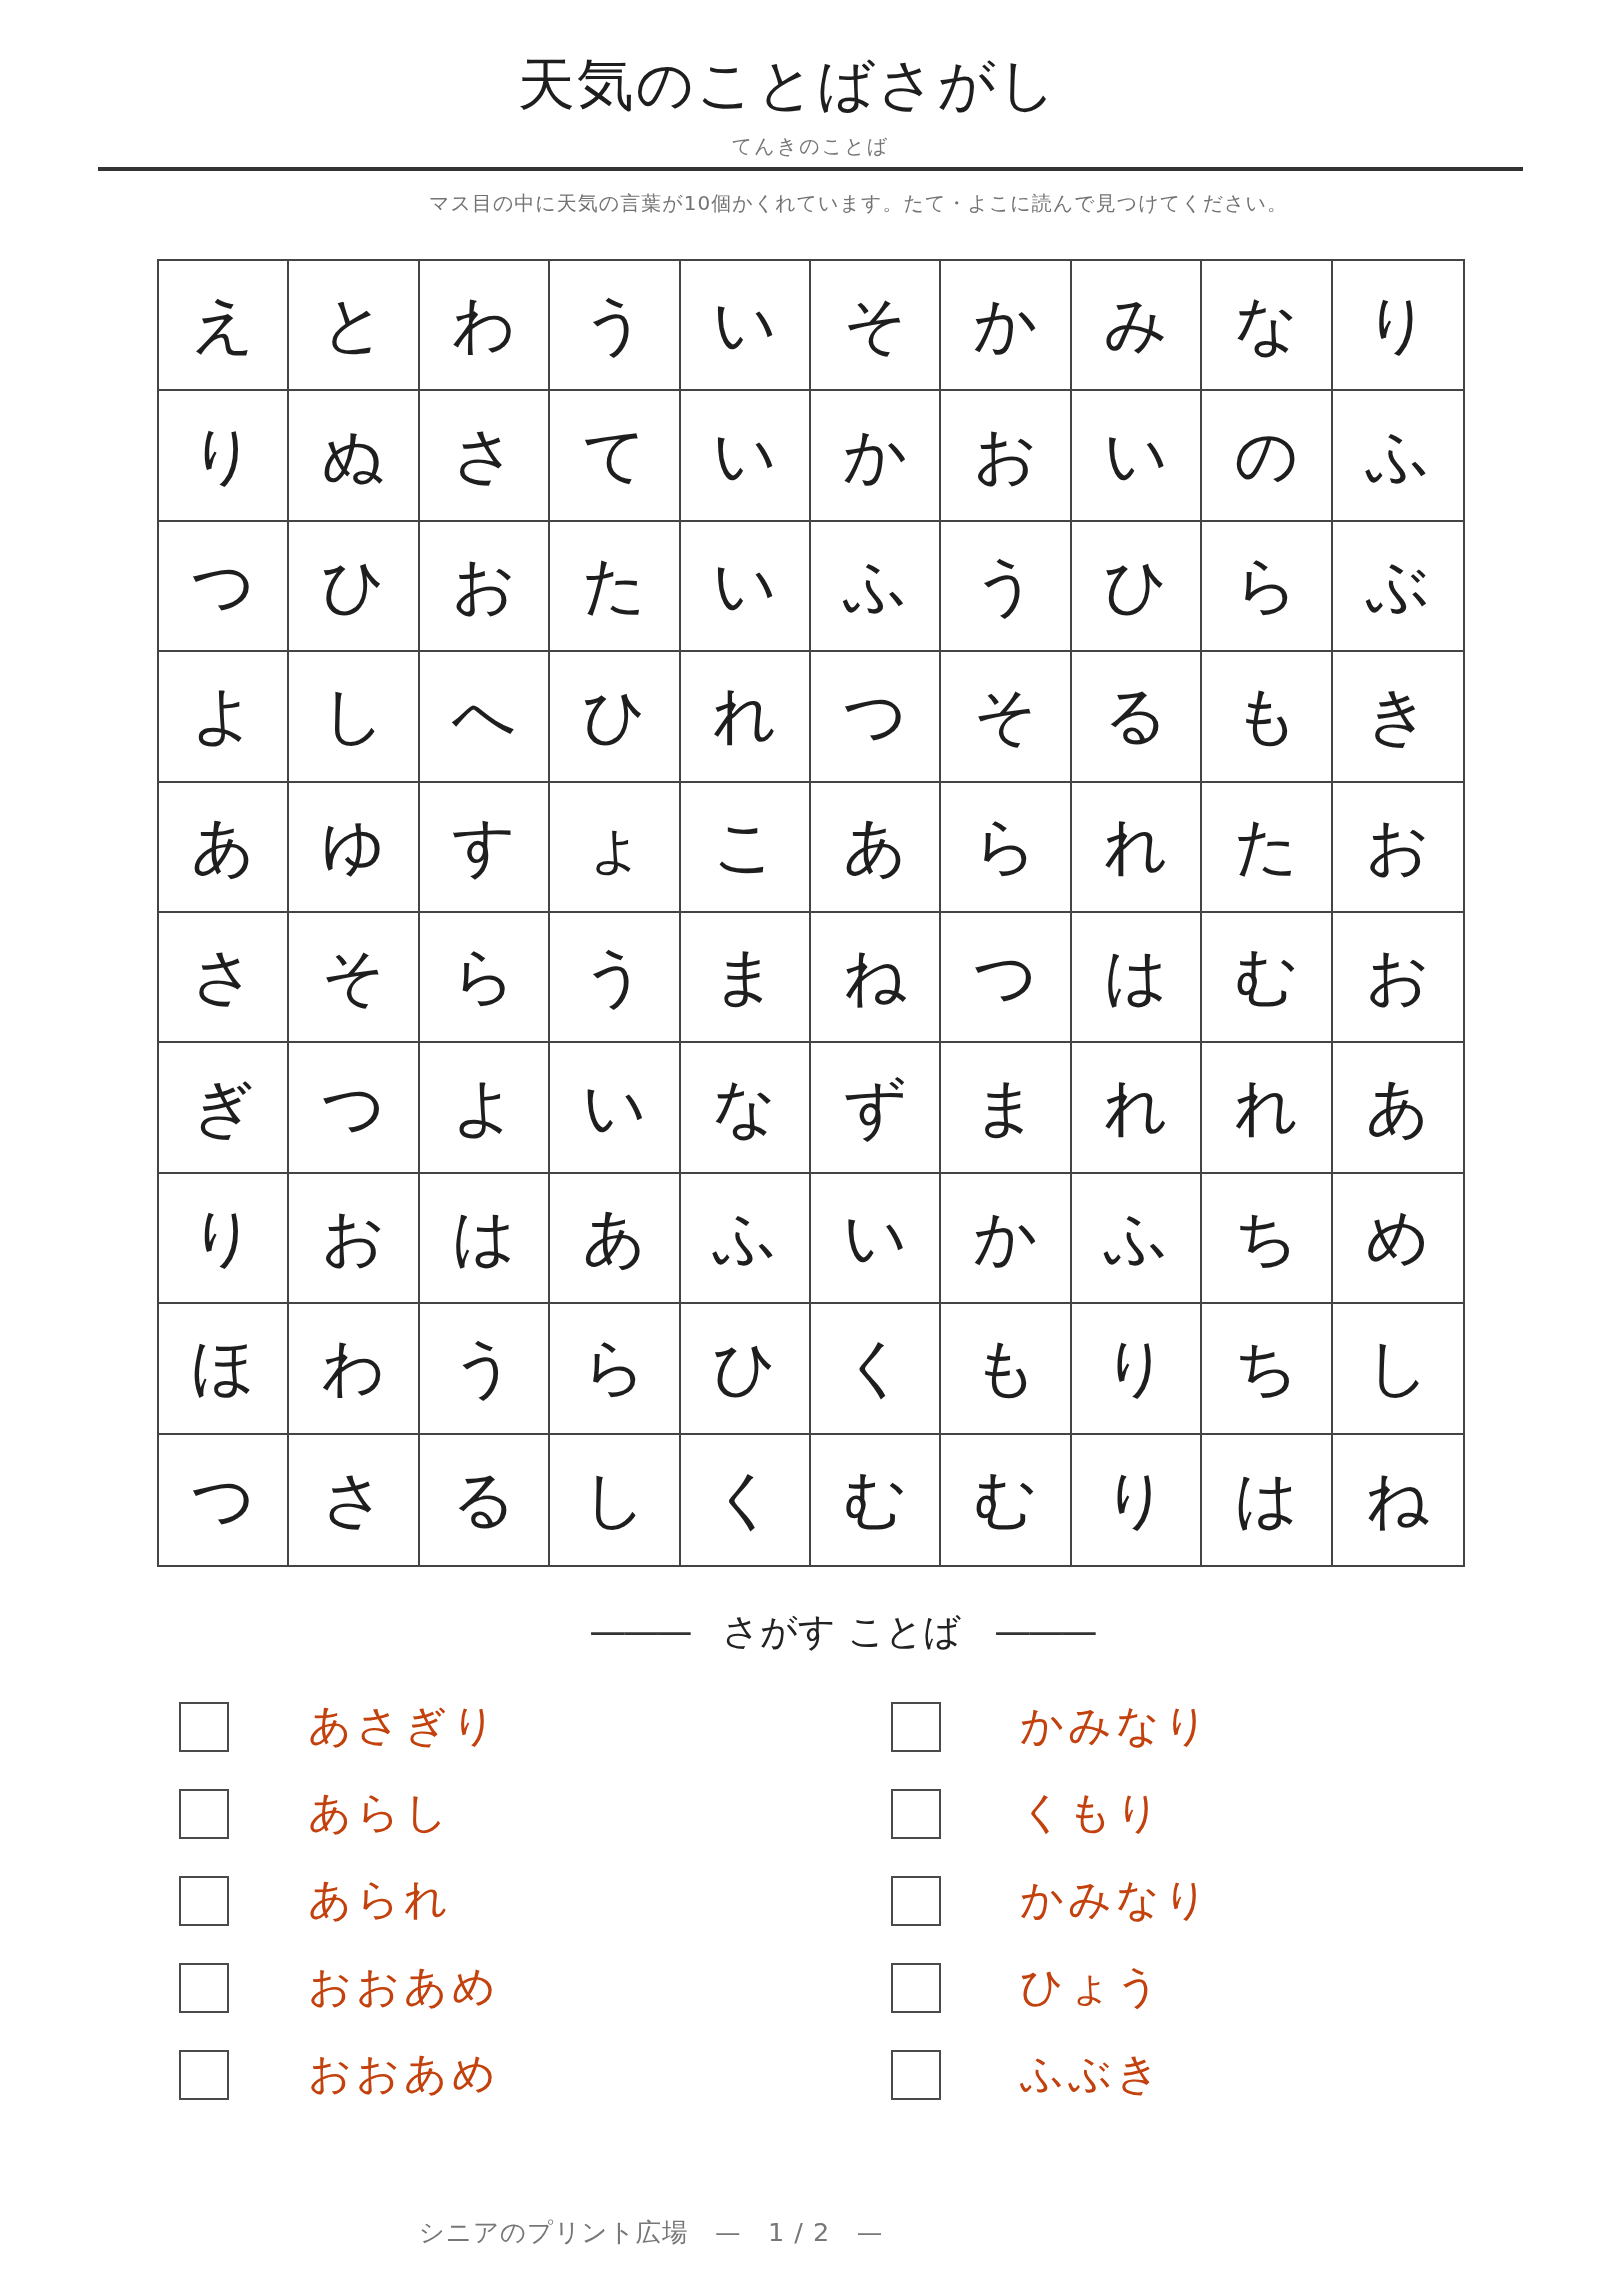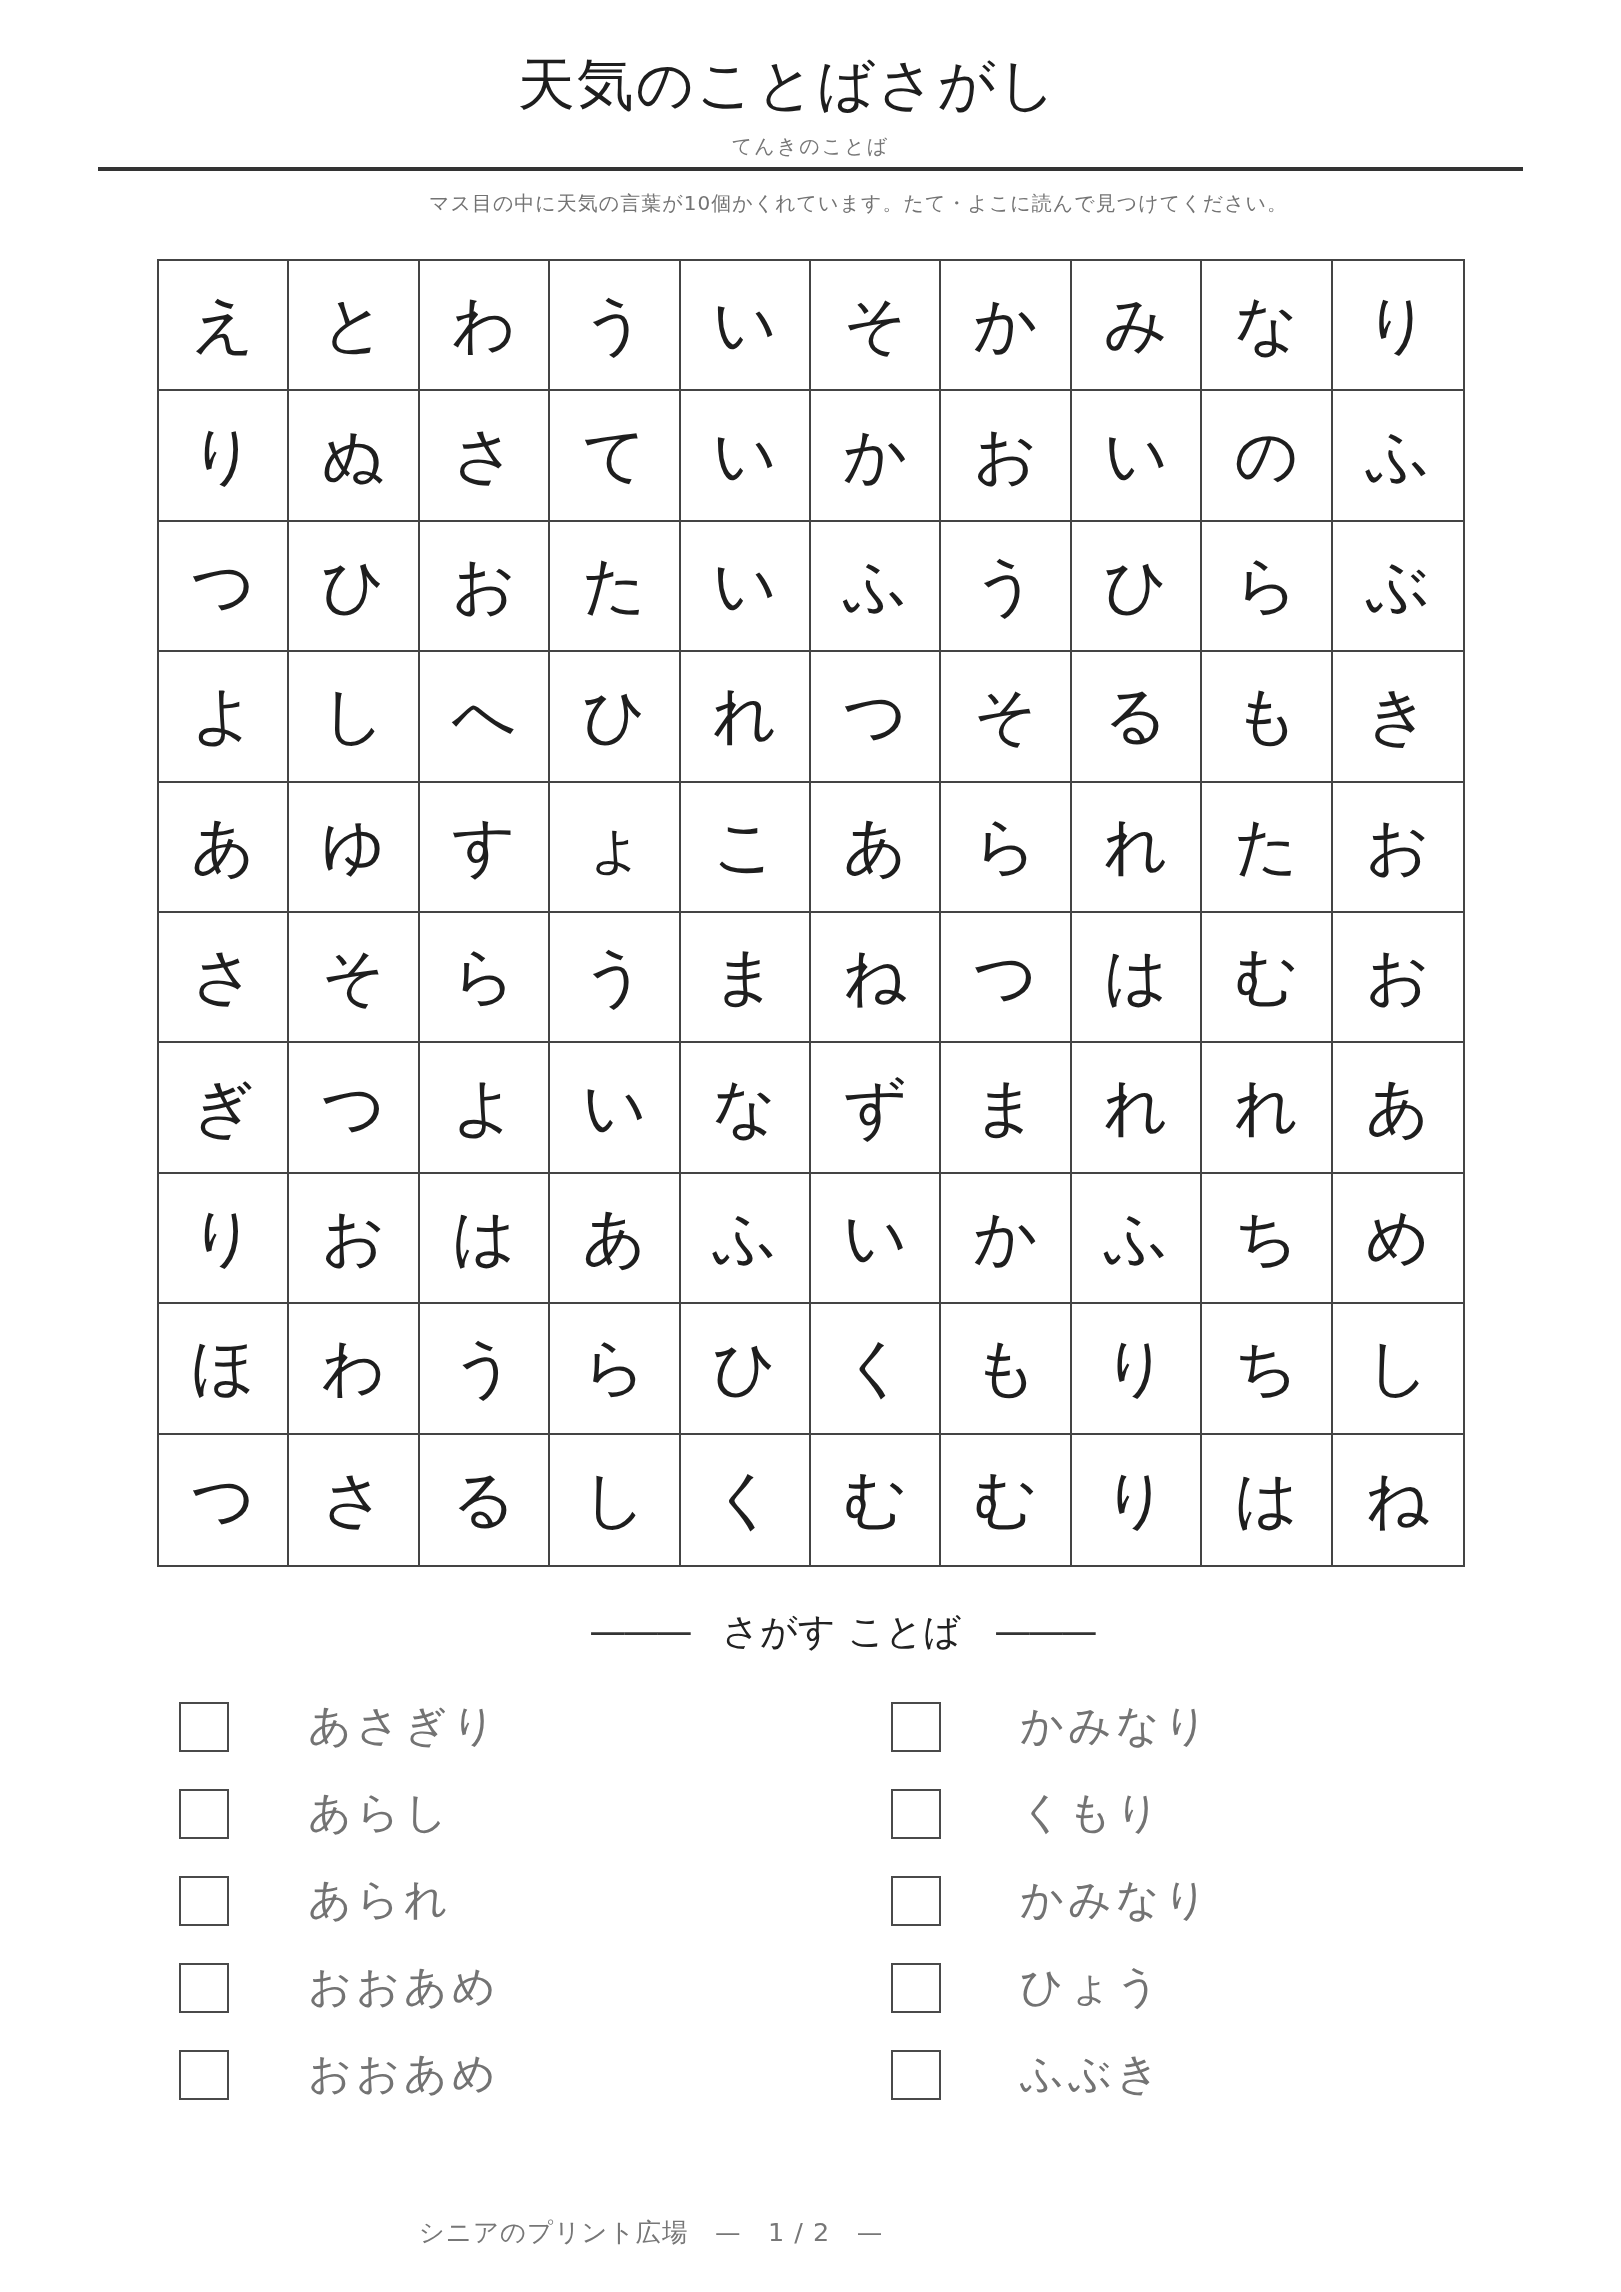--- a/index.html
+++ b/index.html
@@ -23,21 +23,21 @@
   .words-heading { position:absolute; left:0; width:1621px; top:1607px; text-align:center;
                    font-size:37px; line-height:49px; color:#222; white-space:nowrap;padding-left:31px; }
   .words-heading .dash { letter-spacing:-3.9px; color:#333; }
   .word-col { position:absolute; top:1702px; }
   .word-col.left { left:179px; }
   .word-col.right { left:891px; }
   .word-item { height:87px; position:relative; }
   .checkbox { position:absolute; left:0; top:0; width:50px; height:50px;
               border:2.9px solid #4a4a4a; box-sizing:border-box; background:#fff; }
   .word-label { position:absolute; left:129px; top:-5.9px; font-size:43px; line-height:59px;
-                color:#737373; letter-spacing:3.9px; white-space:nowrap; }
+                color:#c2410c; letter-spacing:3.9px; white-space:nowrap; }
   .footer { position:absolute; left:0; width:1302px; top:2215px; text-align:center;
             font-size:25.5px; line-height:35px; color:#777; letter-spacing:1px; white-space:pre; }
 </style>
 </head>
 <body>
 
 <div class="title">天気のことばさがし</div>
 <div class="subtitle">てんきのことば</div>
 <div class="rule"></div>
 <div class="instructions">マス目の中に天気の言葉が10個かくれています。たて・よこに読んで見つけてください。</div>

